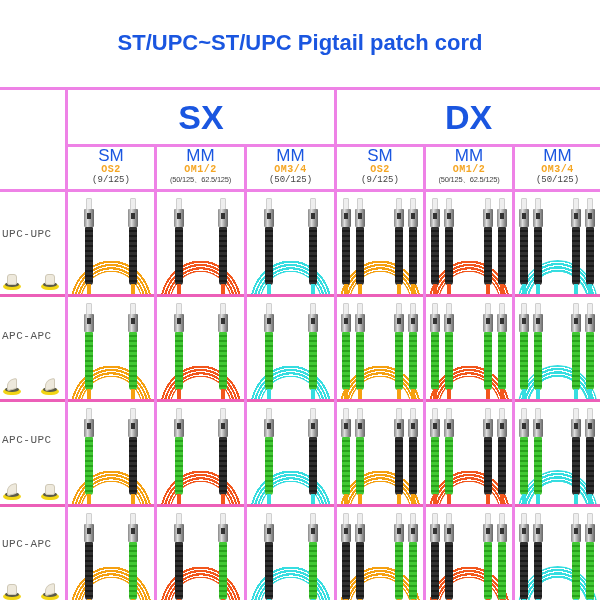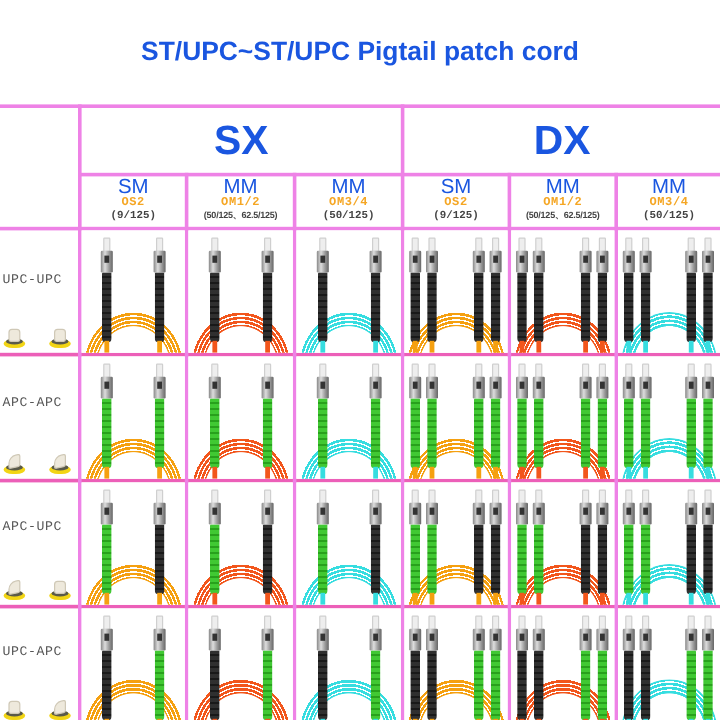--- a/index.html
+++ b/index.html
@@ -18,21 +18,21 @@
   .hline.strong, .vline.strong { background: #ec5fb8; }
 
   .group-label {
     position: absolute; top: 92px; height: 50px; line-height: 50px; text-align: center;
     font-family: "Liberation Sans", sans-serif; font-weight: bold; font-size: 34px; color: #1a56e0;
   }
 
   .col-head { position: absolute; top: 147px; height: 42px; text-align: center; }
   .col-head .mode { display: block; font-family: "Liberation Sans", sans-serif; font-size: 17px; line-height: 17px; color: #1a56e0; }
   .col-head .grade { display: block; font-family: "Liberation Mono", monospace; font-size: 10px; line-height: 11px; color: #f5a623; font-weight: bold; letter-spacing: 0.5px; }
-  .col-head .core { display: block; font-family: "Liberation Mono", monospace; font-size: 9px; line-height: 10px; color: #444; font-weight: bold; }
+  .col-head .core { display: block; font-family: "Liberation Mono", monospace; font-size: 9px; line-height: 10px; color: #444; }
   .col-head .core.narrow { font-family: "Liberation Sans", sans-serif; font-size: 7.5px; letter-spacing: -0.2px; }
 
   .row-label {
     position: absolute; left: 0; width: 66px; text-align: left; padding-left: 2px;
     font-family: "Liberation Mono", monospace; font-size: 11px; color: #555; letter-spacing: 0.5px;
   }
   .ferrule-pair { position: absolute; left: 0; width: 66px; height: 20px; }
   .ferrule { position: absolute; bottom: 0; width: 18px; height: 16px; }
   .ferrule .base { position: absolute; bottom: 0; left: 0; width: 18px; height: 7px; background: #f2d515; border-radius: 50% / 60%; }
   .ferrule .ring { position: absolute; bottom: 3px; left: 2px; width: 14px; height: 5px; background: #5a5a4a; border-radius: 50%; }

